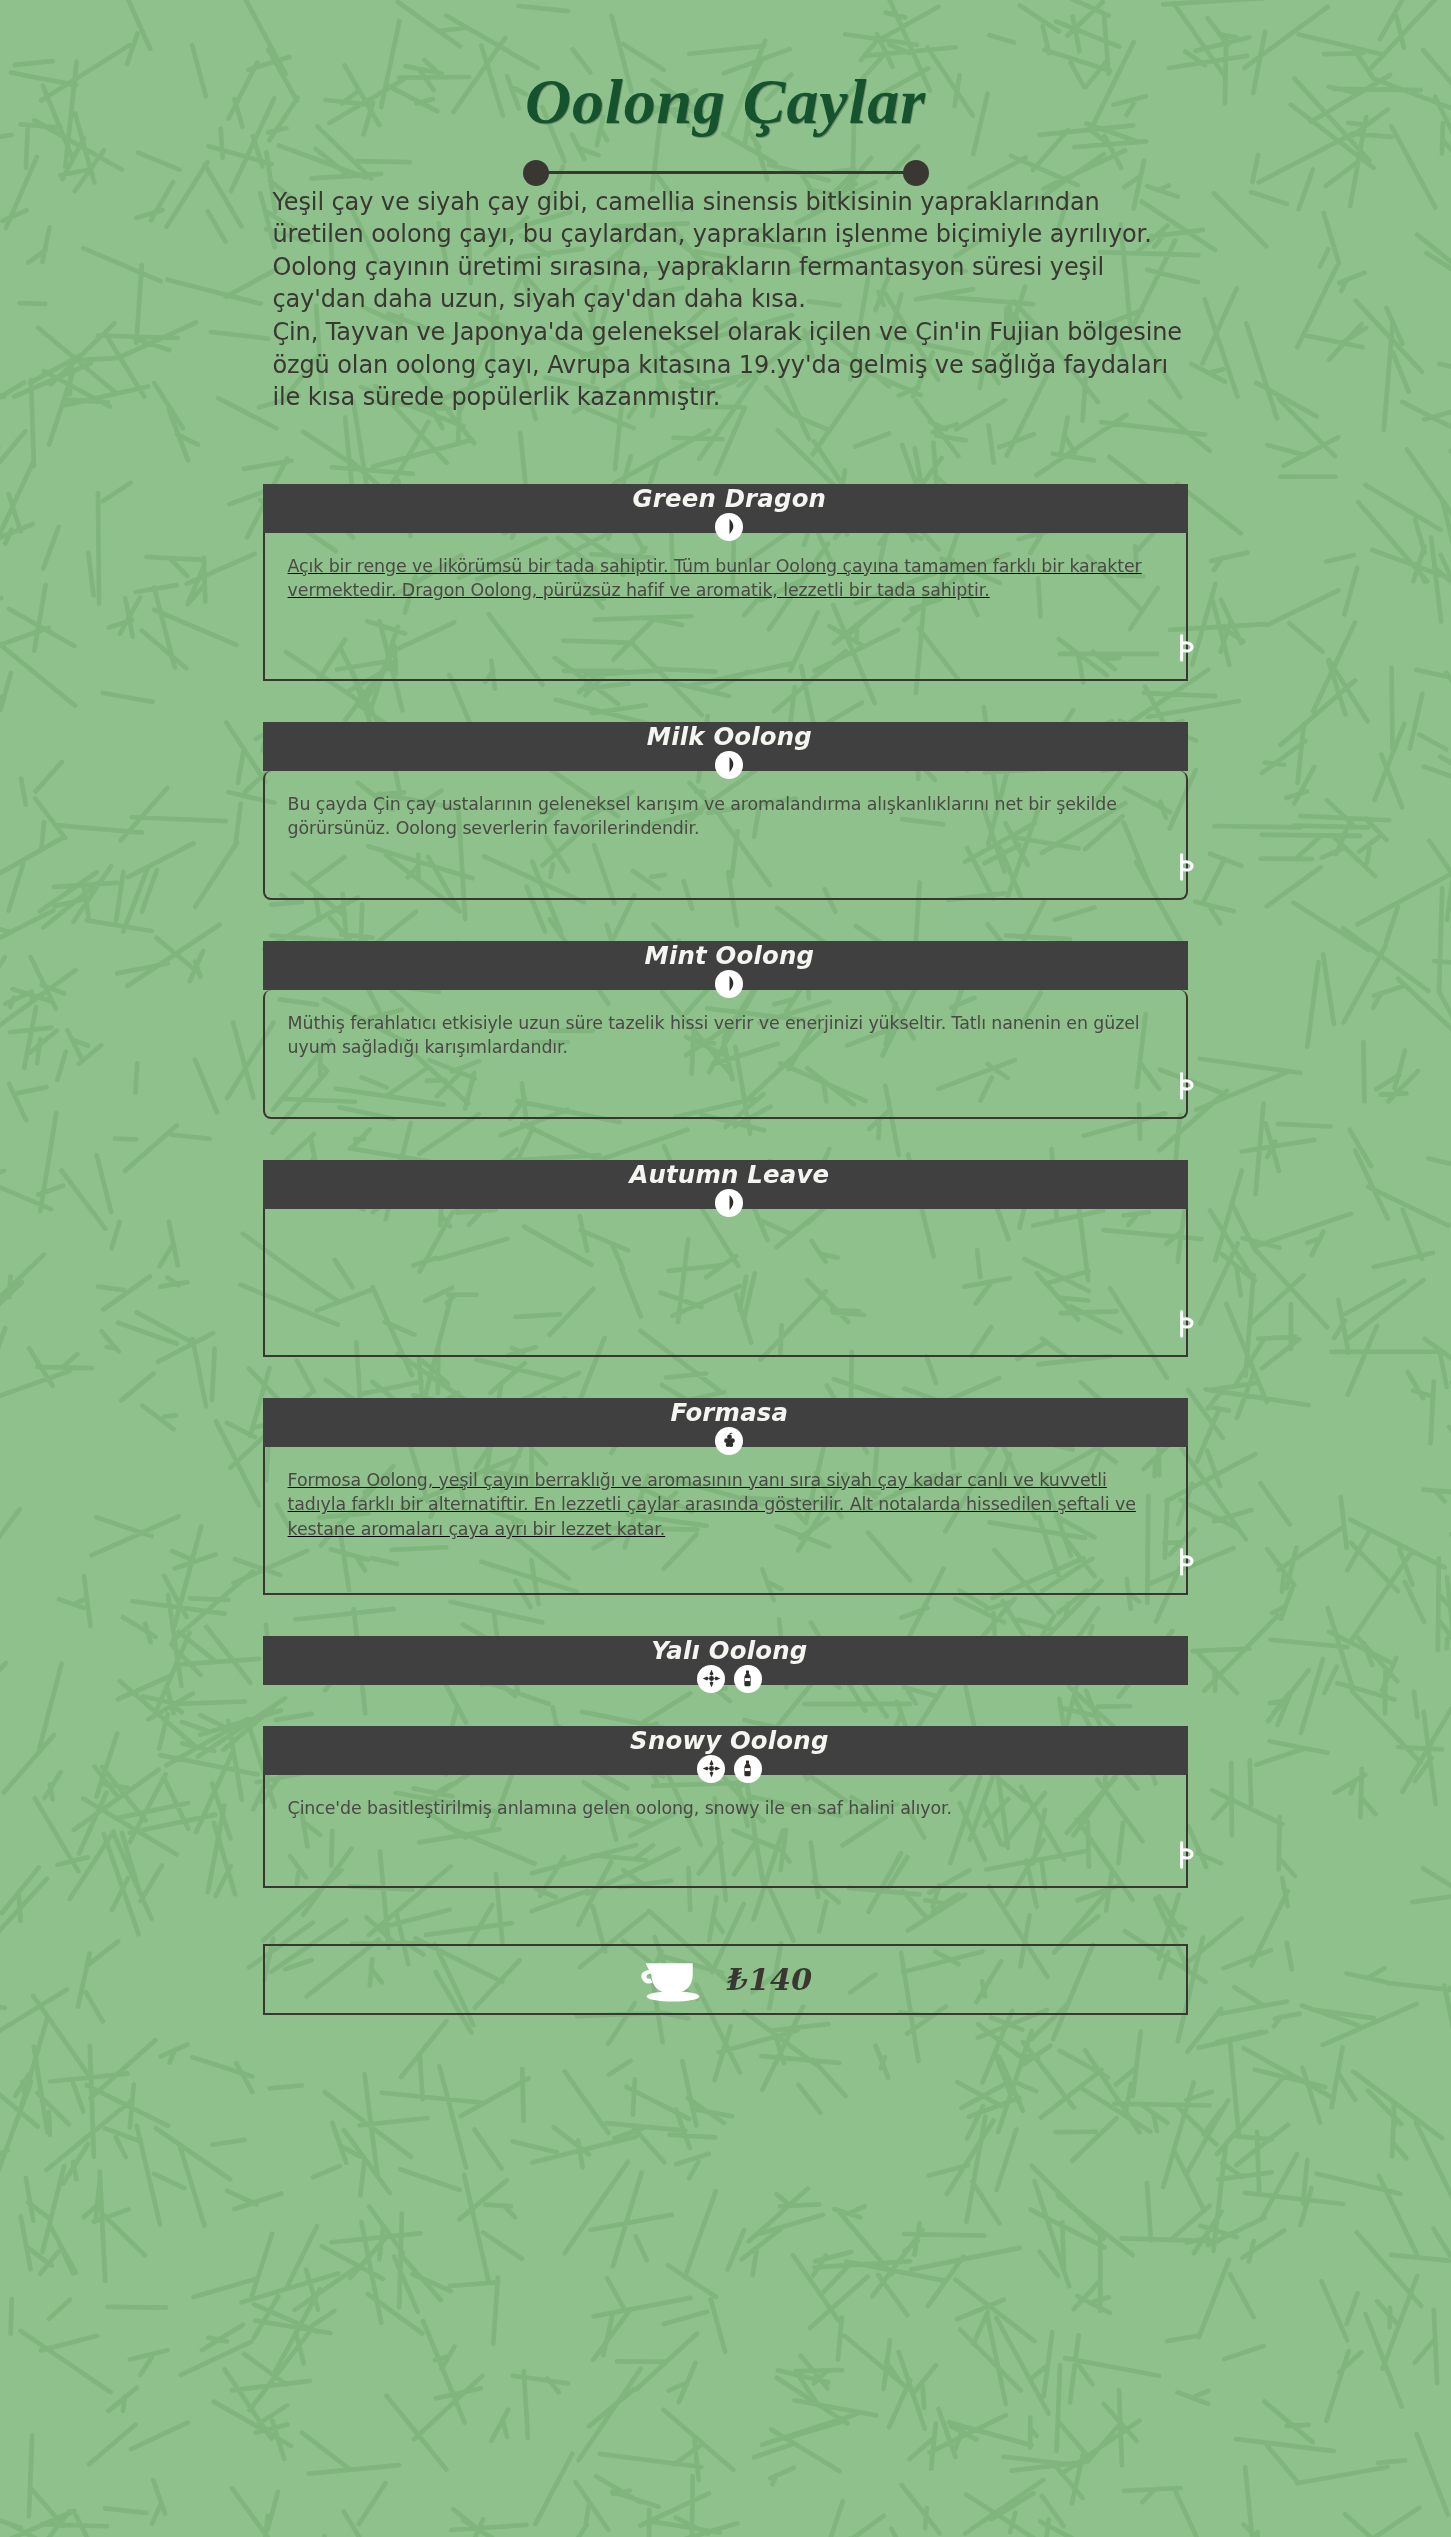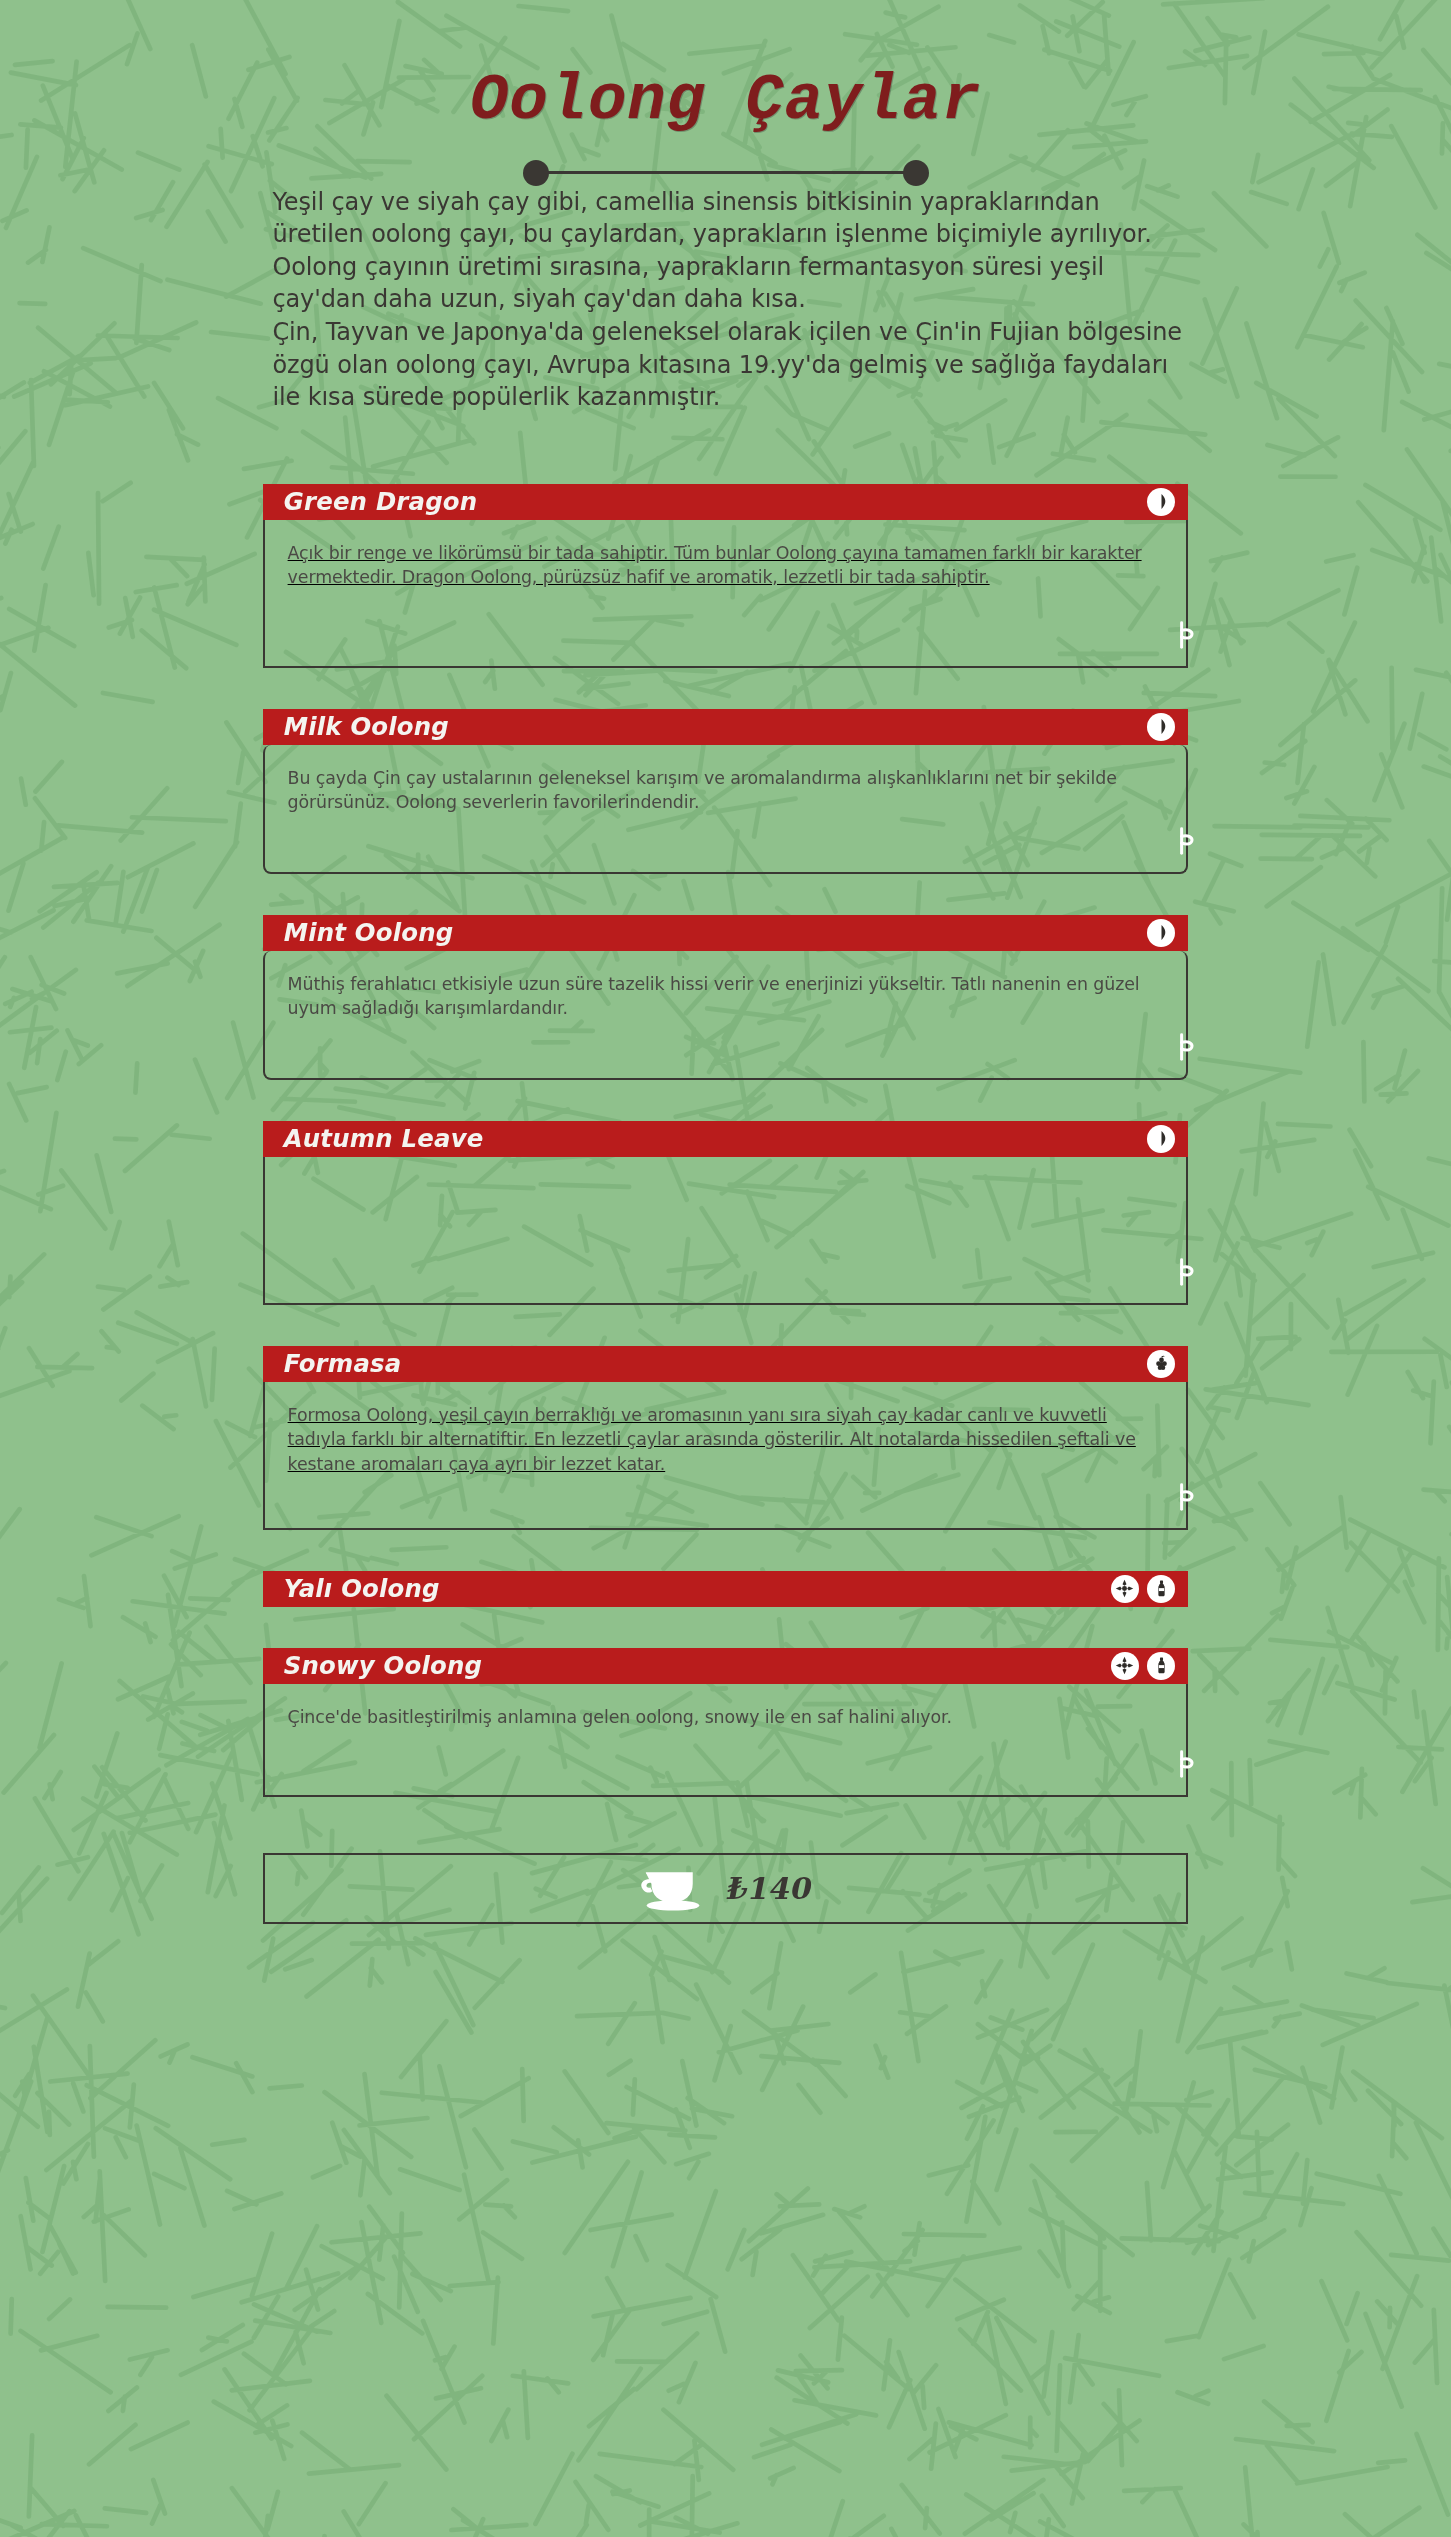--- a/index.html
+++ b/index.html
@@ -34,26 +34,26 @@
     padding: 0 263px;
   }
 
   
   .header-wrap {
     padding-top: 68px;
     text-align: center;
   }
 
   .menu-title {
-    font-family: Liberation Mono, monospace;
+    font-family: Liberation Serif, serif;
     font-style: italic;
     font-weight: bold;
     font-size: 64px;
     letter-spacing: 0.9px;
-    color: #7f1d1d;
+    color: #14532d;
     line-height: 1.05;
     text-shadow: 0.9px 0.9px 0 rgba(58,55,51,.35);
   }
 
   .title-rule {
     margin: 24.4px auto 0;
     width: 406px;
     height: 26px;
     position: relative;
   }
@@ -90,26 +90,27 @@
   .cards {
     margin-top: 70px;
   }
 
   .tea-card {
     position: relative;
     margin-bottom: 41px;
   }
 
   .card-head {
-    background: #b91c1c;
-    height: 36px;
+    background: #404040;
+    height: 49px;
     display: flex;
     align-items: center;
     justify-content: space-between;
     padding: 0 13px 0 20.7px;
+    flex-direction: column;
   }
 
   .tea-name {
     font-family: "DejaVu Sans", "Liberation Sans", sans-serif;
     font-style: italic;
     font-weight: bold;
     font-size: 24.4px;
     color: #f4f4f0;
     letter-spacing: 0.2px;
     white-space: nowrap;

